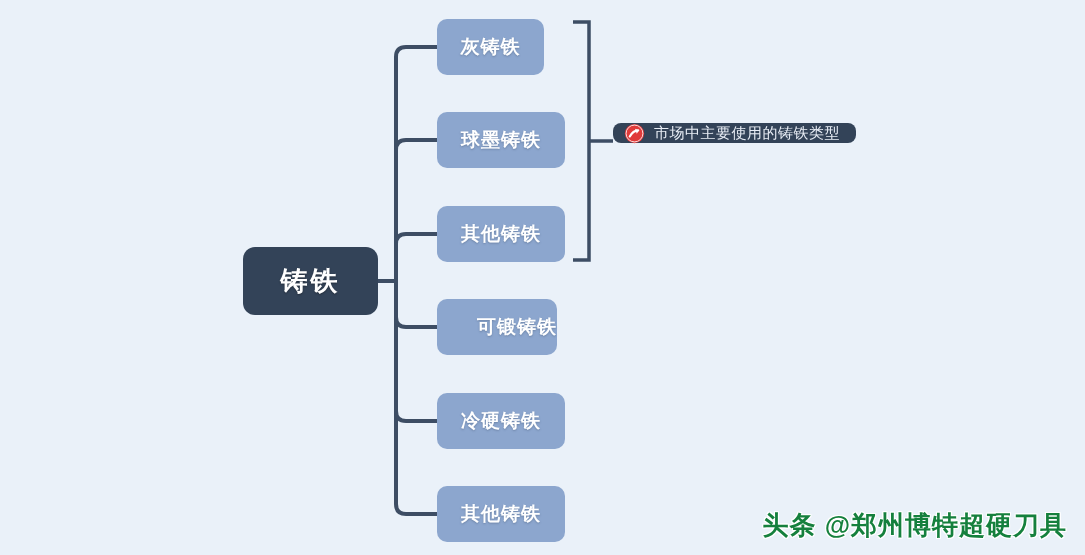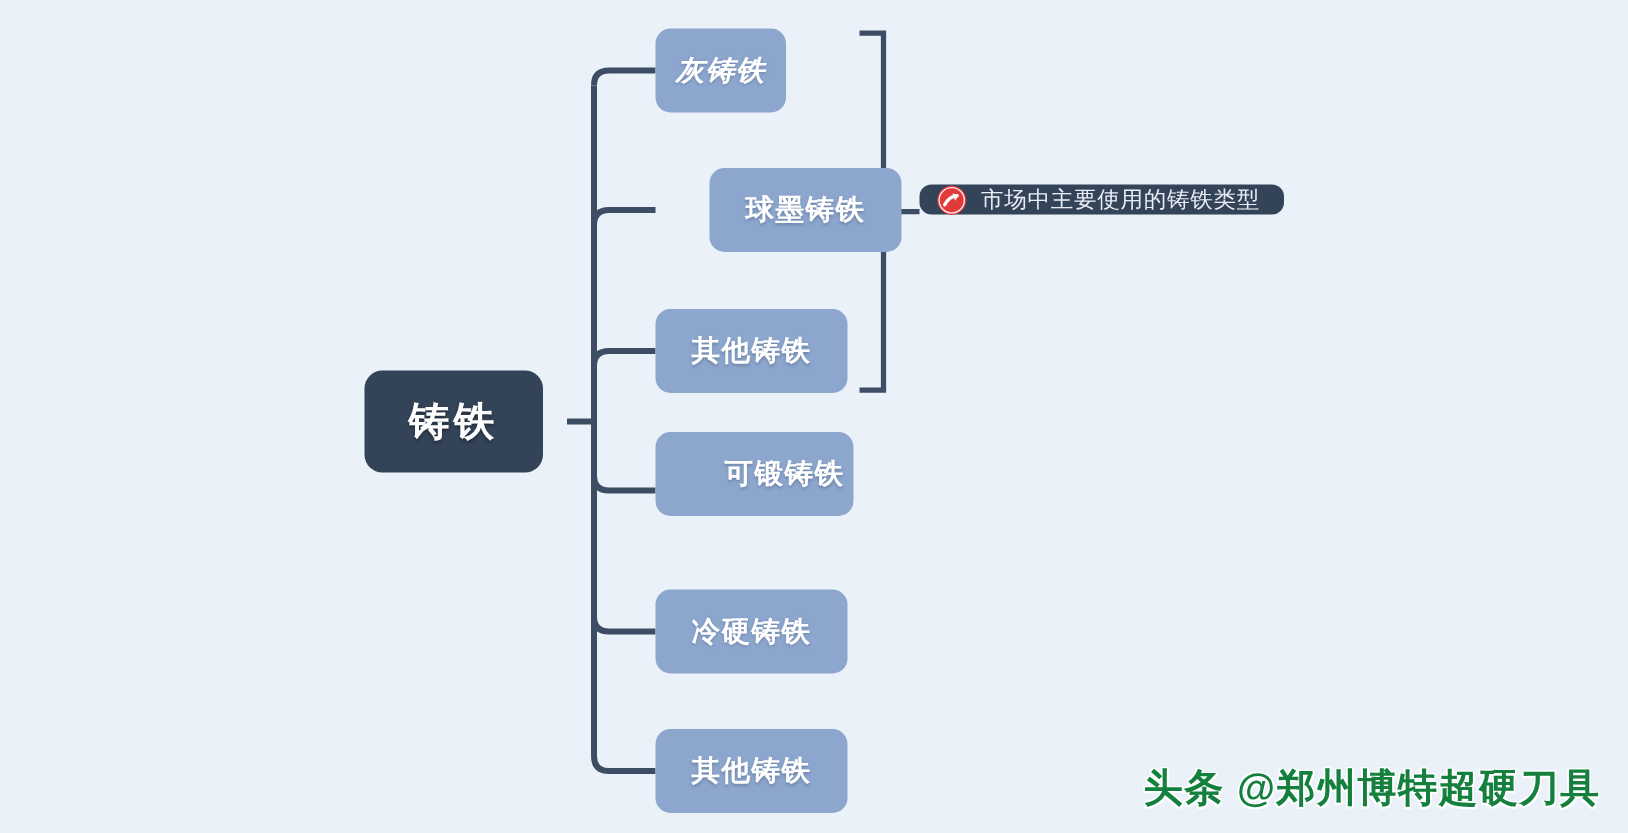--- a/index.html
+++ b/index.html
@@ -35,21 +35,21 @@
     box-sizing: border-box;
     border-radius: 10px;
     color: #ffffff;
     font-weight: bold;
     letter-spacing: 1px;
     white-space: nowrap;
   }
   .root-node {
     left: 243px;
     top: 247px;
-    width: 119px;
+    width: 135px;
     height: 68px;
     background: #334358;
     border-radius: 12px;
     font-size: 27px;
     letter-spacing: 3px;
     text-shadow: 0 1px 2px rgba(0,0,0,0.35);
   }
   .child-node {
     background: #8ca6ce;
     height: 56px;
@@ -123,33 +123,33 @@
       <path d="M573 22 L589 22 L589 260 L573 260"></path>
 
       <path d="M589 141 L613 141"></path>
     </g>
   </svg>
 
   <div class="node root-node">
     <span>铸铁</span>
   </div>
 
-  <div class="node child-node" style="left:437px; top:19px; width:87px;font-style:italic;">
+  <div class="node child-node" style="left:437px; top:19px; width:107px;">
     <span>灰铸铁</span>
   </div>
 
-  <div class="node child-node" style="left:437px; top:112px; width:128px;margin-left:36px;">
+  <div class="node child-node" style="left:437px; top:112px; width:128px;">
     <span>球墨铸铁</span>
   </div>
 
   <div class="node child-node" style="left:437px; top:206px; width:128px;">
     <span>其他铸铁</span>
   </div>
 
-  <div class="node child-node" style="left:437px; top:288px; width:132px;padding-left:40px;">
+  <div class="node child-node" style="left:437px; top:299px; width:120px;padding-left:40px;">
     <span>可锻铸铁</span>
   </div>
 
   <div class="node child-node" style="left:437px; top:393px; width:128px;justify-content:center;">
     <span>冷硬铸铁</span>
   </div>
 
   <div class="node child-node" style="left:437px; top:486px; width:128px;">
     <span>其他铸铁</span>
   </div>

